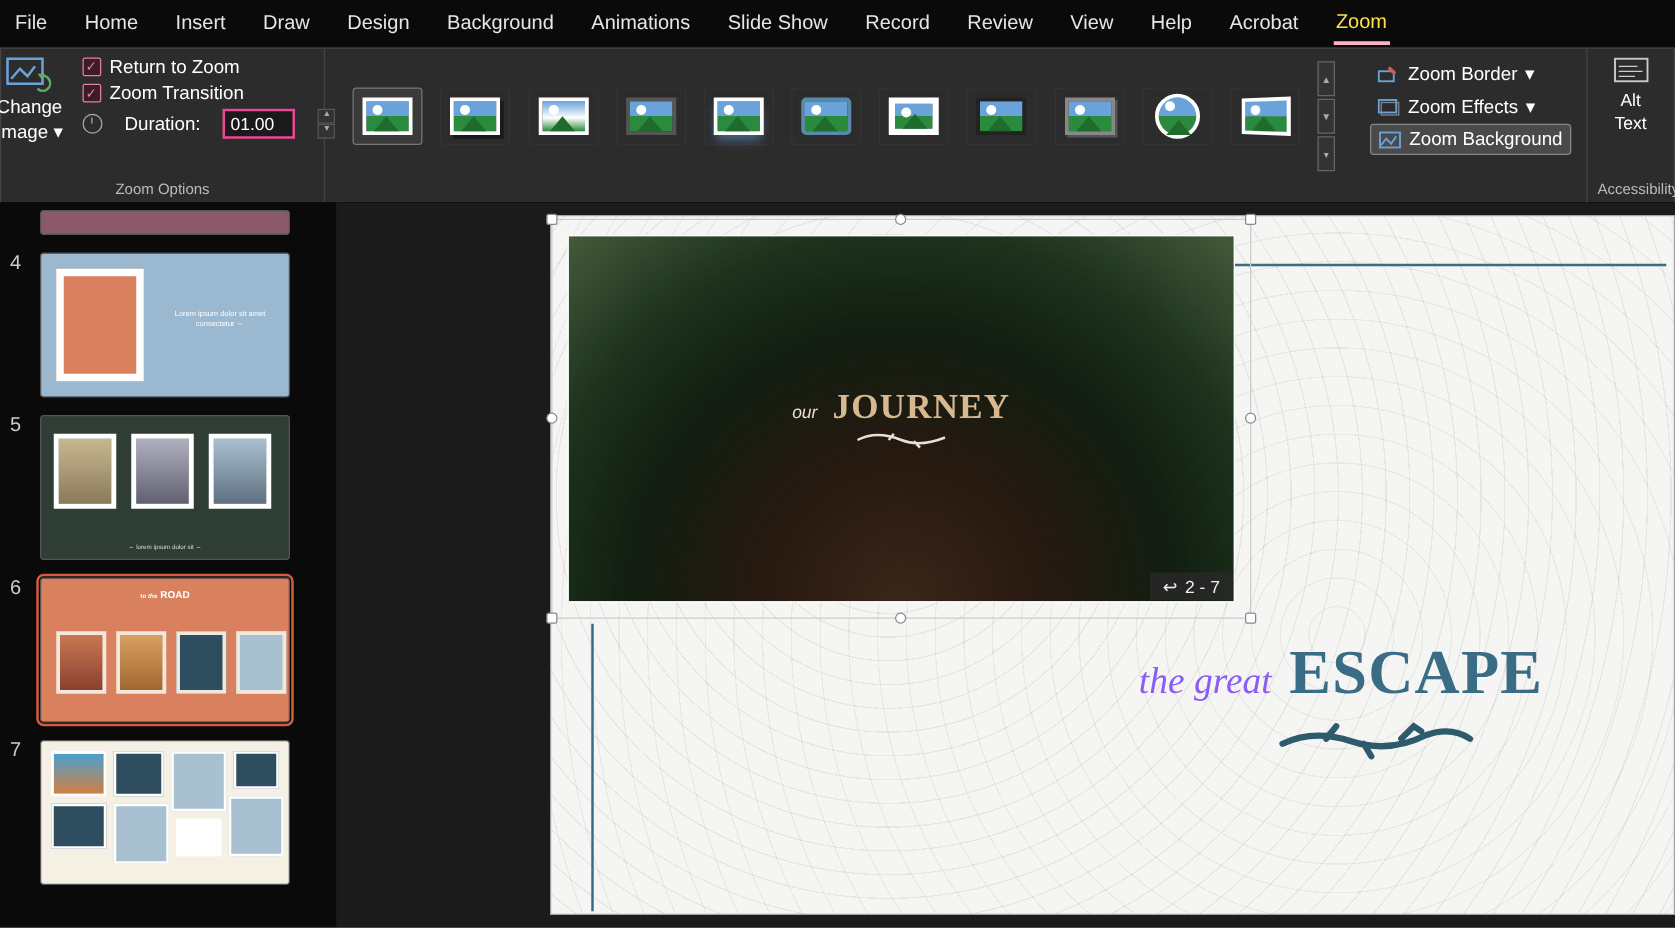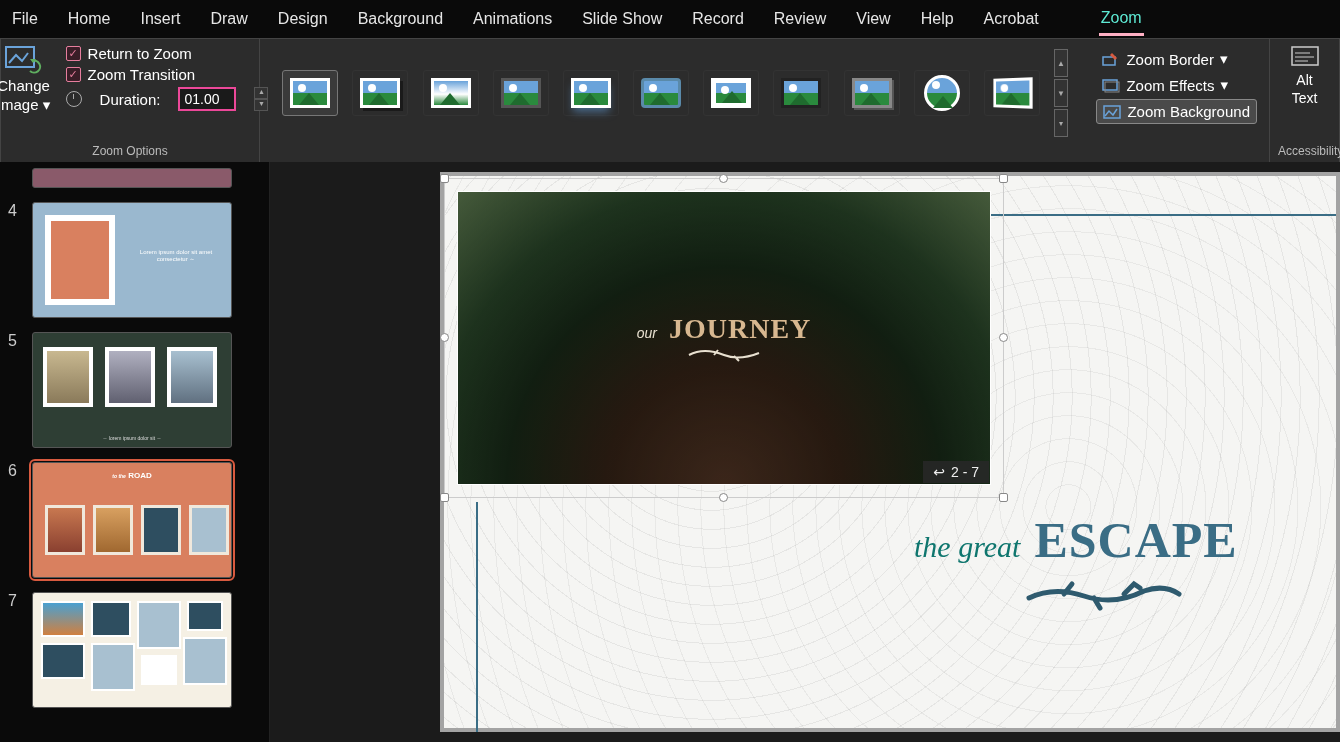--- a/index.html
+++ b/index.html
@@ -16,23 +16,22 @@
   display: flex;
   align-items: center;
   height: 38px;
   padding: 0 10px;
   gap: 26px;
   background: #0a0a0a;
   font-size: 16px;
 }
 .ribbon-tabs .tab { padding: 6px 2px; cursor: pointer; color: #e6e6e6; }
 .ribbon-tabs .tab.active {
-  color: #5eead4;
+  color: #fde047;
   border-bottom: 3px solid #ffb0c4;
-  margin-left: 32px;
 }
 .ribbon {
   display: flex;
   height: 124px;
   background: #2c2c2c;
   border-top: 1px solid #444;
 }
 .ribbon-group {
   display: flex;
   flex-direction: column;
@@ -108,21 +107,21 @@
   width: 200px; height: 116px; border:1px solid #555; border-radius:3px;
   background:#888; overflow:hidden; cursor:pointer;
 }
 .thumb.sel { outline:2px solid #d85a3f; outline-offset:1px; }
 .thumb-partial { height: 20px !important; background:#8a5a6a; }
 .canvas-area {
   flex:1; background:#1b1b1b; position:relative; overflow:hidden;
 }
 .slide-canvas {
   position:absolute; left:438px; top:10px; width: 900px; height: 560px;
-  background:#f5f5f3; border:4px solid #a3a3a3;
+  background:#f5f5f3; border:1px solid #a3a3a3;
 }
 .topo-bg {
   position:absolute; inset:0;
   background:
     repeating-radial-gradient(circle at 30% 40%, transparent 0, transparent 18px, rgba(120,120,120,0.12) 18px, rgba(120,120,120,0.12) 19px),
     repeating-radial-gradient(circle at 70% 60%, transparent 0, transparent 22px, rgba(120,120,120,0.10) 22px, rgba(120,120,120,0.10) 23px);
 }
 .blue-lines { position:absolute; border-left:2px solid #3a6d85; border-top:2px solid #3a6d85; }
 .zoom-obj {
   position:absolute; left:0px; top:2px; width:560px; height:320px;
@@ -139,21 +138,21 @@
 .zoom-inner .journey { font-size:28px; font-weight:900; letter-spacing:1px; font-family: Georgia, serif; }
 .zoom-badge {
   position:absolute; right:14px; bottom:14px; background:rgba(40,40,40,0.85);
   padding:3px 10px; display:flex; align-items:center; gap:6px; font-size:14px; color:#eee;
 }
 .handle { position:absolute; width:9px; height:9px; background:#fff; border:1px solid #888; border-radius:2px; }
 .h-tl{left:-5px;top:-5px}.h-tr{right:-5px;top:-5px}.h-bl{left:-5px;bottom:-5px}.h-br{right:-5px;bottom:-5px}
 .h-tm{left:50%;top:-5px;margin-left:-5px;border-radius:50%}.h-bm{left:50%;bottom:-5px;margin-left:-5px;border-radius:50%}
 .h-ml{left:-5px;top:50%;margin-top:-5px;border-radius:50%}.h-mr{right:-5px;top:50%;margin-top:-5px;border-radius:50%}
 .title-text { position:absolute; left:470px; top:335px; display:flex; align-items:baseline; gap:14px; }
-.title-text .great { font-style:italic; font-size:30px; color:#0f766e; font-family: Georgia, serif; }
+.title-text .great { font-style:italic; font-size:30px; color:#8b5cf6; font-family: Georgia, serif; }
 .title-text .escape { font-size:50px; font-weight:900; color:#3a6d85; font-family: Georgia, "Times New Roman", serif; letter-spacing:1px; }
 .branch { position:absolute; left:580px; top:400px; }
 .group-label-launch { position:absolute; right:4px; bottom:2px; font-size:10px; color:#999; }
 
 .t4 { background:#9ab8cf; position:relative; }
 .t4 .photo { position:absolute; left:12px; top:12px; width:70px; height:90px; background:#d9805f; border:6px solid #fff; }
 .t4 .txt { position:absolute; left:96px; top:46px; width:94px; height:24px; font-size:6px; color:#fff; text-align:center; }
 .t5 { background:#2e3e34; position:relative; }
 .t5 .p { position:absolute; top:14px; width:50px; height:60px; background:#a0b8c8; border:4px solid #fff; }
 .t5 .p1{left:10px; background:linear-gradient(#c8b890,#8a7a5a);} .t5 .p2{left:72px; background:linear-gradient(#b0b0c0,#606070);} .t5 .p3{left:134px; background:linear-gradient(#a8c0d0,#607080);}

